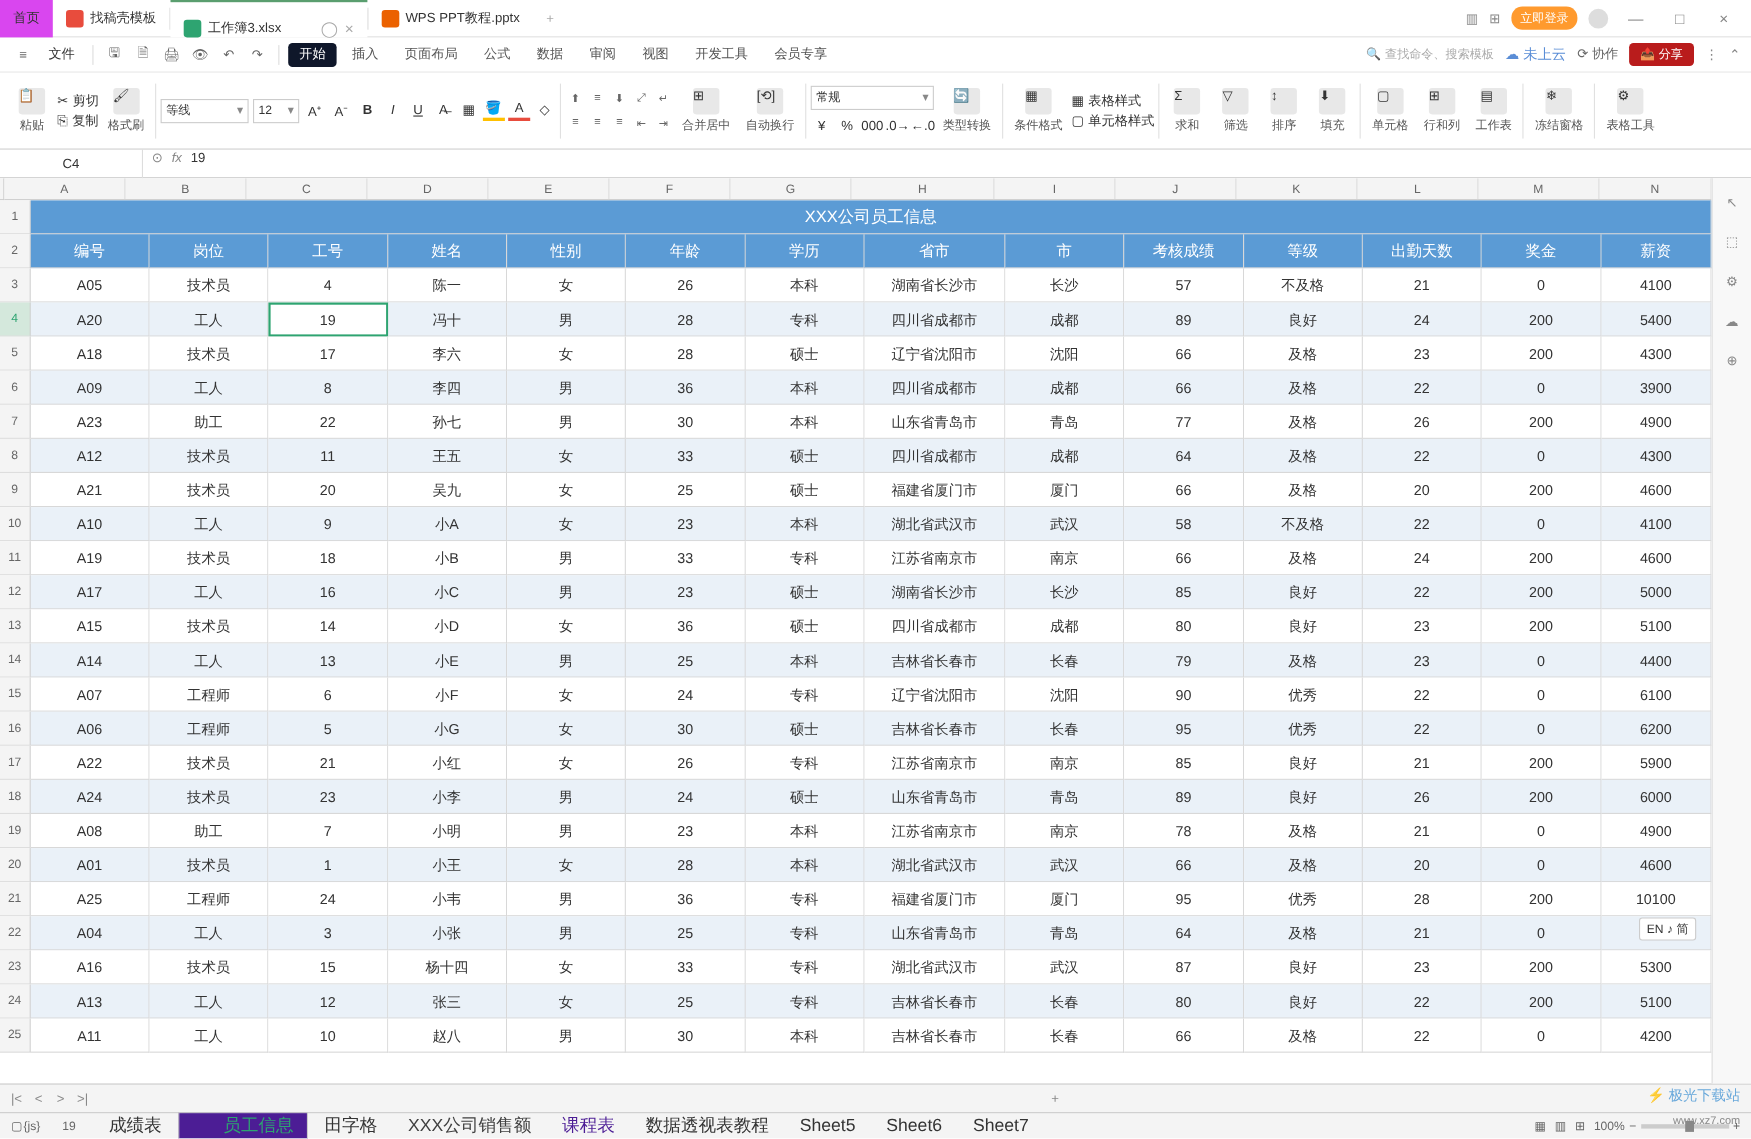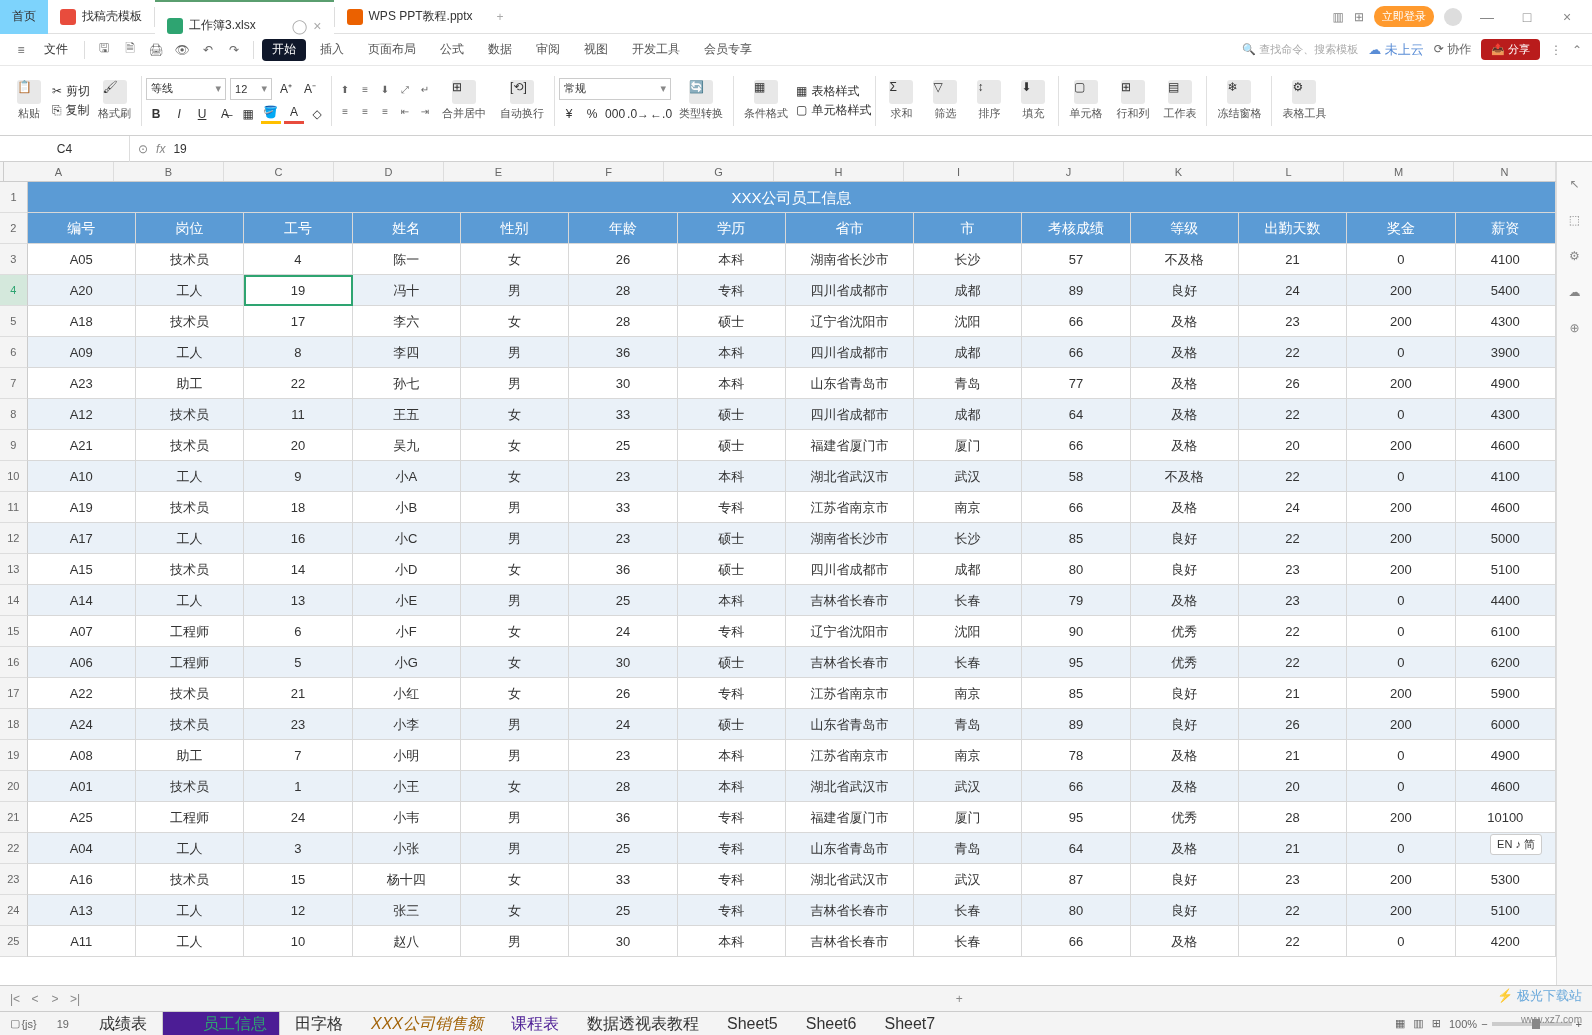--- a/index.html
+++ b/index.html
@@ -1,19 +1,19 @@
 <!DOCTYPE html>
 <html><head>
 <meta charset="utf-8">
 <style>
 *{margin:0;padding:0;box-sizing:border-box;font-family:"Microsoft YaHei",sans-serif;}
 body{background:#fff;font-size:12px;color:#333;overflow:hidden;width:1592px;height:1035px;}
 .topbar{height:34px;background:#fff;display:flex;align-items:center;border-bottom:1px solid #e0e0e0;}
 .tab{height:34px;display:flex;align-items:center;padding:0 12px;gap:6px;cursor:pointer;}
-.tab.home{background:#7dd3fc;}
+.tab.home{background:#d946ef;}
 .tab.active{background:#fff;border-top:2px solid #5a9e6f;align-items:flex-end;}
 .tab .ico{width:16px;height:16px;border-radius:3px;display:inline-block;}
 .tab .close{color:#aaa;font-size:14px;}
 .tab-sep{width:1px;height:20px;background:#ddd;}
 .topbar-right{margin-left:auto;display:flex;align-items:center;gap:10px;padding-right:10px;}
 .login-btn{background:#ff9a2e;color:#fff;padding:3px 8px;border-radius:10px;font-size:11px;}
 .win-btn{width:30px;text-align:center;color:#888;font-size:14px;}
 .menubar{height:32px;display:flex;align-items:center;padding:0 10px;gap:4px;border-bottom:1px solid #e8e8e8;}
 .menubar .ico-btn{width:22px;height:22px;display:flex;align-items:center;justify-content:center;color:#666;}
 .menubar .file-btn{padding:0 8px;color:#333;}
@@ -30,21 +30,21 @@
 .rgroup .gico{width:24px;height:24px;background:#e8e8e8;border-radius:3px;}
 .rgroup .glabel{font-size:11px;color:#555;white-space:nowrap;}
 .rsep{width:1px;height:50px;background:#e0e0e0;margin:0 2px;}
 .rrow{display:flex;gap:4px;align-items:center;}
 .font-sel{border:1px solid #ccc;height:22px;padding:0 4px;font-size:11px;min-width:80px;display:flex;align-items:center;}
 .size-sel{border:1px solid #ccc;height:22px;padding:0 4px;font-size:11px;width:42px;display:flex;align-items:center;}
 .fmt-btns{display:flex;gap:3px;}
 .fmt-btn{width:20px;height:20px;display:flex;align-items:center;justify-content:center;font-size:12px;}
 .align-grid{display:grid;grid-template-columns:repeat(5,18px);gap:2px;}
 .align-btn{width:18px;height:18px;display:flex;align-items:center;justify-content:center;font-size:10px;color:#666;}
-.namebox-row{height:26px;display:flex;align-items:center;border-bottom:1px solid #d0d0d0;}
+.namebox-row{height:26px;display:flex;align-items:flex-start;border-bottom:1px solid #d0d0d0;}
 .namebox{width:130px;border-right:1px solid #ddd;padding:0 8px;text-align:center;height:26px;display:flex;align-items:center;justify-content:center;}
 .fx-area{display:flex;align-items:center;padding:0 8px;gap:8px;flex:1;}
 .fx-label{font-style:italic;color:#888;}
 .sheet-area{display:flex;height:calc(100% - 34px - 32px - 70px - 26px - 26px - 24px);}
 .grid-wrap{flex:1;overflow:hidden;position:relative;}
 .col-headers{display:flex;height:20px;background:#f4f4f4;border-bottom:1px solid #ccc;}
 .corner{width:28px;background:#f4f4f4;border-right:1px solid #ccc;border-bottom:1px solid #ccc;height:20px;}
 .col-h{border-right:1px solid #ddd;text-align:center;font-size:11px;color:#666;line-height:20px;}
 .body-rows{overflow:auto;height:calc(100% - 20px);}
 .row{display:flex;height:31px;}
@@ -55,21 +55,21 @@
 .row.header .cell{background:#5b9bd5;color:#fff;font-size:14px;}
 .row.even .cell{background:#eaf1f8;}
 .row.odd .cell{background:#fff;}
 .cell.selected{outline:2px solid #2ea471;outline-offset:-2px;background:#fff!important;}
 .right-sidebar{width:36px;background:#f8f8f8;border-left:1px solid #ddd;display:flex;flex-direction:column;align-items:center;gap:16px;padding-top:12px;}
 .rs-ico{width:20px;height:20px;color:#888;display:flex;align-items:center;justify-content:center;}
 .sheet-tabs{height:26px;display:flex;align-items:center;border-top:1px solid #ccc;background:#f4f4f4;padding:0 6px;gap:2px;}
 .st-nav{width:18px;text-align:center;color:#888;}
 .sheet-tab{padding:0 12px;height:24px;line-height:24px;font-size:16px;cursor:pointer;border:1px solid transparent;margin-top:48px;}
 .sheet-tab.active{background:#4c1d95;border:1px solid #ccc;border-bottom:none;color:#2ea471;padding-left:40px;}
-.sheet-tab.c1{color:#a16207;font-style:italic;}
+.sheet-tab.c1{color:#404040;}
 .sheet-tab.c2{color:#4c1d95;}
 .statusbar{height:24px;display:flex;align-items:center;padding:0 10px;background:#f4f4f4;border-top:1px solid #ccc;font-size:11px;color:#666;}
 .statusbar .sb-right{margin-left:auto;display:flex;align-items:center;gap:8px;}
 .zoom{display:flex;align-items:center;gap:4px;}
 .watermark{position:absolute;right:10px;bottom:30px;color:#5aa0d8;font-size:13px;opacity:.9;}
 .en-ind{position:absolute;right:50px;bottom:180px;border:1px solid #ccc;padding:2px 6px;font-size:11px;background:#fff;border-radius:3px;}
 .wm2{position:absolute;right:10px;bottom:10px;color:#888;font-size:10px;}
 .col-A{width:110px}.col-B{width:110px}.col-C{width:110px}.col-D{width:110px}.col-E{width:110px}.col-F{width:110px}.col-G{width:110px}.col-H{width:130px}.col-I{width:110px}.col-J{width:110px}.col-K{width:110px}.col-L{width:110px}.col-M{width:110px}.col-N{width:102px}
 </style>
 </head>
@@ -150,21 +150,21 @@
     <div class="rrow">
         <span>⎘</span>
         <span>复制</span>
       </div>
   </div>
   <div class="rgroup big">
       <div class="gico">🖌</div>
       <div class="glabel">格式刷</div>
     </div>
   <div class="rsep"></div>
-  <div style="display:flex;flex-direction:column;gap:4px">
+  <div style="display:flex;flex-direction:row;gap:4px">
     <div class="rrow">
       <div class="font-sel">
           <span>等线</span> 
           <span style="margin-left:auto;color:#888">▾</span>
         </div>
       <div class="size-sel">
           <span>12</span>
           <span style="margin-left:auto;color:#888">▾</span>
         </div>
       <span class="fmt-btn">A⁺</span>

